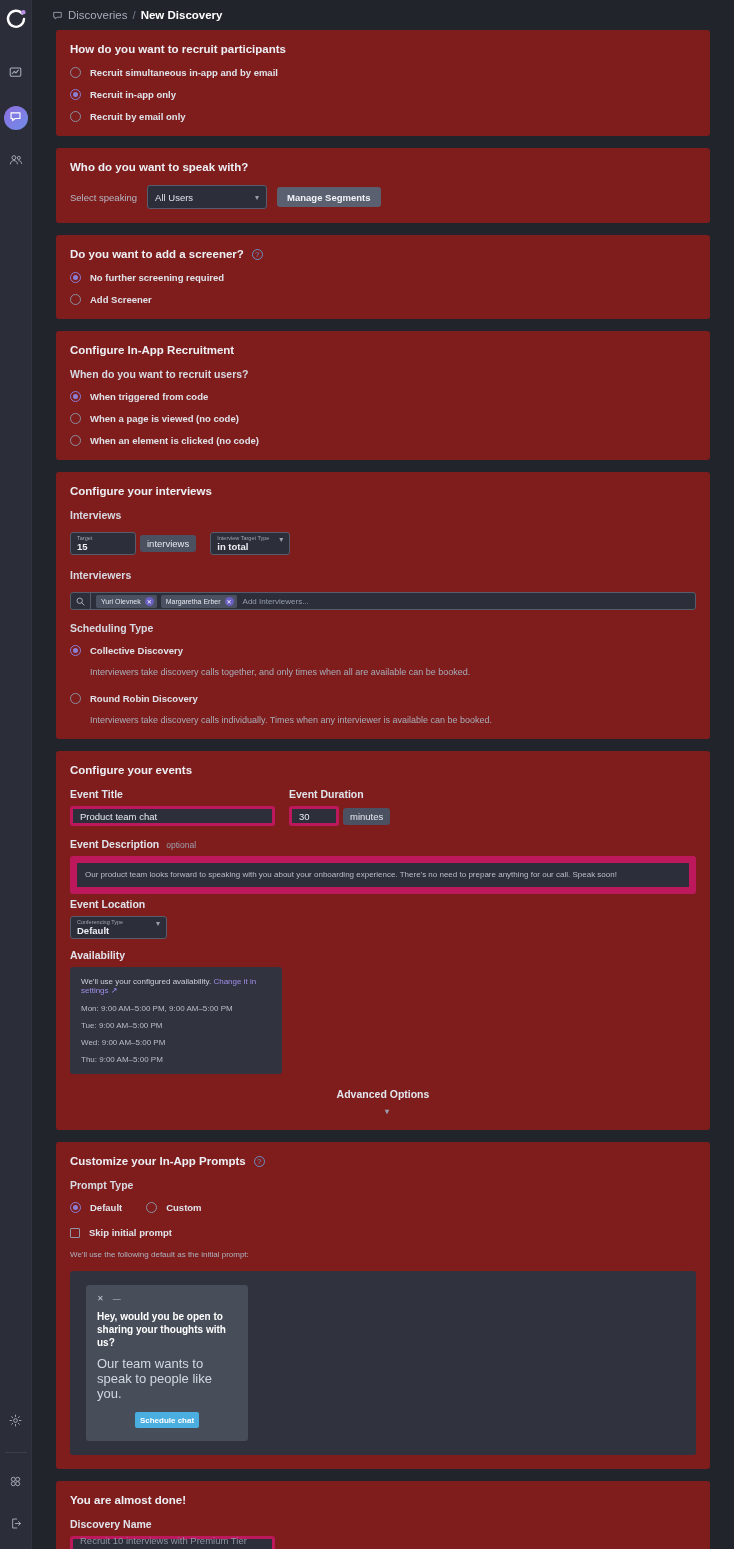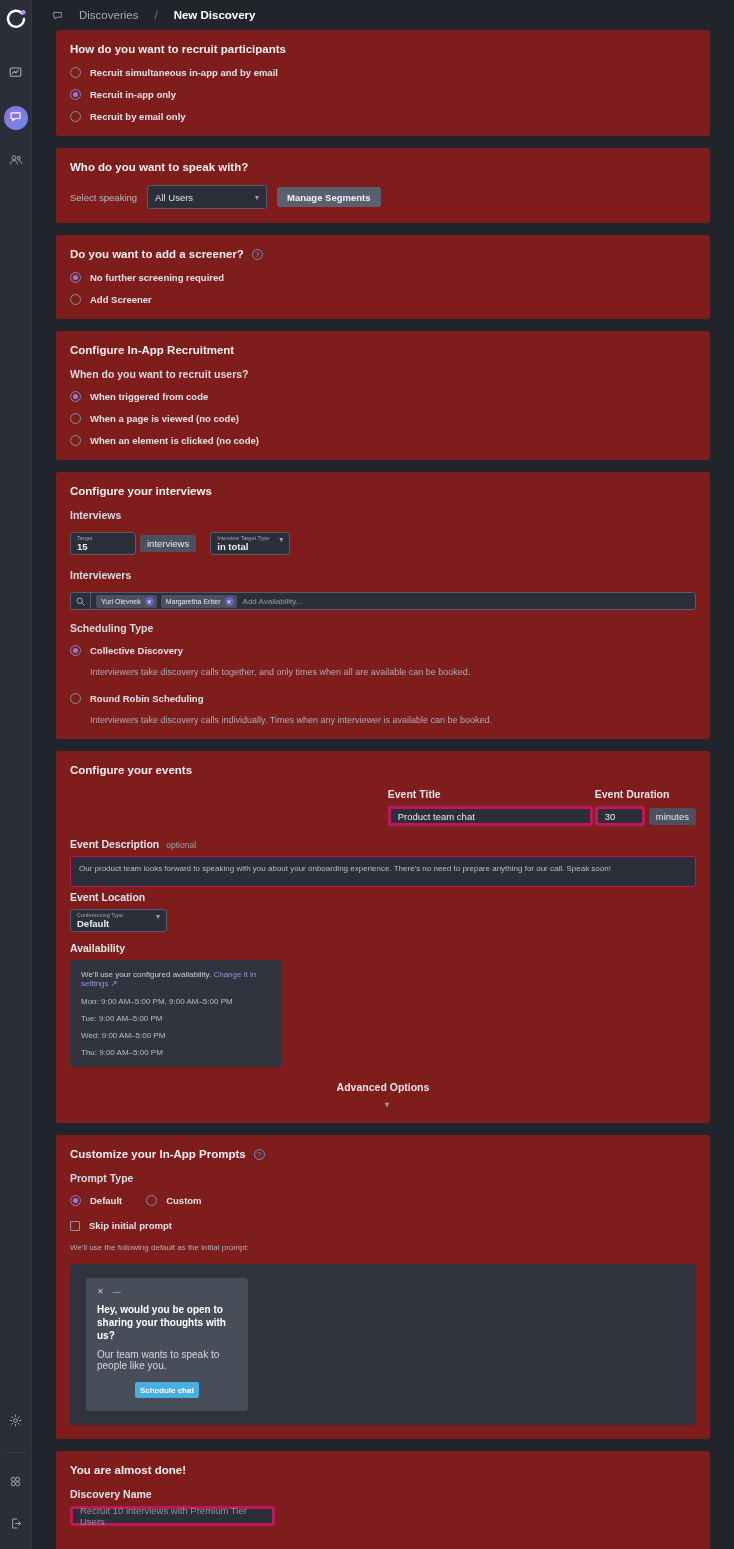--- a/index.html
+++ b/index.html
@@ -33,21 +33,21 @@
   }
   .sidebar-bottom {
     margin-top: auto; display: flex; flex-direction: column;
     align-items: center; gap: 18px; padding-bottom: 12px; width: 100%;
   }
   .sb-div { width: 22px; height: 1px; background: #3a3e4a; }
 
   
   .main { flex: 1; position: relative; overflow: hidden; }
   .breadcrumb {
-    display: flex; align-items: center; gap: 16px;
+    display: flex; align-items: center; gap: 5px;
     padding: 9px 0 9px 20px; font-size: 11.5px;
   }
   .bc-icon { color: #9aa0ae; display: flex; }
   .bc-link { color: #a6abb8; }
   .bc-sep { color: #787e8c; }
   .bc-current { color: #fff; font-weight: bold; }
 
   .content { padding: 0 24px 0 24px; }
 
   .card {
@@ -134,29 +134,29 @@
     background: #4b5161; border-radius: 2px; height: 13px; padding: 0 3px 0 5px;
     font-size: 7px; color: #e4e7ee; white-space: nowrap;
   }
   .chip-x {
     width: 9px; height: 9px; border-radius: 50%; background: #6a5fc0;
     color: #fff; font-size: 6px; display: flex; align-items: center; justify-content: center;
   }
   .chip-ph { font-size: 8px; color: #979db0; margin-left: 2px; }
 
   
-  .two-col { display: flex; gap: 2px; justify-content: flex-end; }
+  .two-col { display: flex; gap: 14px; }
   .text-input {
     background: #2c2f3a; border: 3px solid #be185d; border-radius: 3px;
     height: 20px; display: flex; align-items: center; padding: 0 7px;
     font-size: 9.5px; color: #e7eaf0;
   }
   .text-input.ph { color: #8f95a3; }
   .textarea {
-    background: #2c2f3a; border: 1px solid #be185d; border-radius: 3px;
+    background: #2c2f3a; border: 7px solid #be185d; border-radius: 3px;
     min-height: 31px; padding: 6px 8px; font-size: 8px; color: #b9bec9; line-height: 12px;
   }
   .dur-wrap { display: flex; align-items: center; }
 
   .avail-box {
     background: #31343f; border-radius: 3px; padding: 10px 11px; width: 212px;
   }
   .avail-lead { font-size: 8px; color: #cdd1da; margin-bottom: 9px; }
   .avail-link { color: #9d8ee8; }
   .avail-row { font-size: 8px; color: #b9bec9; margin-bottom: 8px; }
@@ -175,21 +175,21 @@
   }
   .note { font-size: 8px; color: #adb2be; margin-bottom: 12px; }
 
   .preview-area { background: #30333e; border-radius: 3px; padding: 14px 0 14px 16px; }
   .prompt-card {
     width: 162px; background: #474d59; border-radius: 3px;
     padding: 9px 11px 13px 11px;
   }
   .pc-bar { display: flex; gap: 9px; color: #c7ccd6; font-size: 8px; margin-bottom: 7px; }
   .pc-title { font-size: 10px; font-weight: bold; color: #fff; line-height: 13px; margin-bottom: 7px; }
-  .pc-sub { font-size: 10px; color: #d4d8e1; margin-bottom: 11px; }
+  .pc-sub { font-size: 13px; color: #d4d8e1; margin-bottom: 11px; }
   .pc-btn {
     background: #4aaee0; color: #fff; font-size: 8px; font-weight: bold;
     border-radius: 2px; height: 16px; width: 64px; margin: 0 auto;
     display: flex; align-items: center; justify-content: center;
   }
 
   
   .footer-actions { display: flex; justify-content: center; gap: 10px; margin-top: 28px; }
   .btn-save {
     background: #5b6070; color: #f1f3f7; font-size: 9.5px; font-weight: bold;
@@ -377,36 +377,36 @@
           </div>
           <div class="chips">
             <span class="chip">
               <span>Yuri Olevnek</span>
               <span class="chip-x">✕</span>
             </span>
             <span class="chip">
               <span>Margaretha Erber</span>
               <span class="chip-x">✕</span>
             </span>
-            <span class="chip-ph">Add Availability...</span>
+            <span class="chip-ph">Add Interviewers...</span>
           </div>
         </div>
 
         <div class="sub-label">Scheduling Type</div>
         <div class="radio-block">
           <div class="radio-row">
             <span class="radio on"></span>
             <span class="radio-label">Collective Discovery</span>
           </div>
           <div class="radio-desc">Interviewers take discovery calls together, and only times when all are available can be booked.</div>
         </div>
         <div class="radio-block">
           <div class="radio-row">
             <span class="radio"></span>
-            <span class="radio-label">Round Robin Scheduling</span>
+            <span class="radio-label">Round Robin Discovery</span>
           </div>
           <div class="radio-desc">Interviewers take discovery calls individually. Times when any interviewer is available can be booked.</div>
         </div>
       </div>
 
       <div class="card">
         <div class="card-title">Configure your events</div>
 
         <div class="two-col">
           <div style="width:205px">

